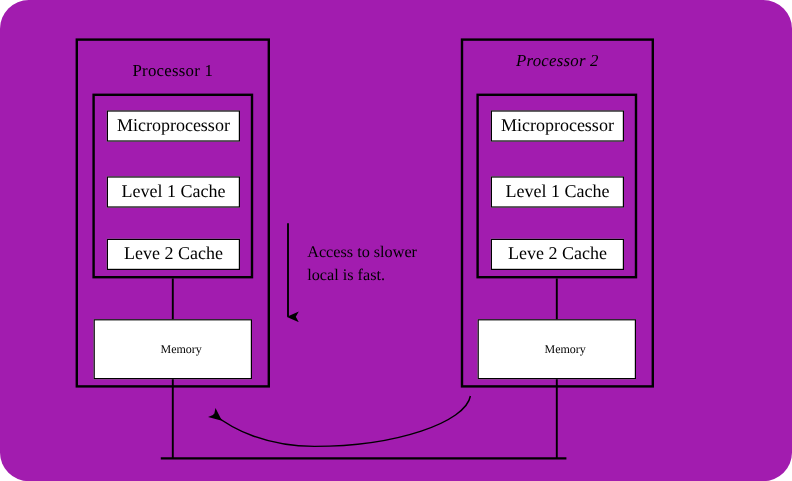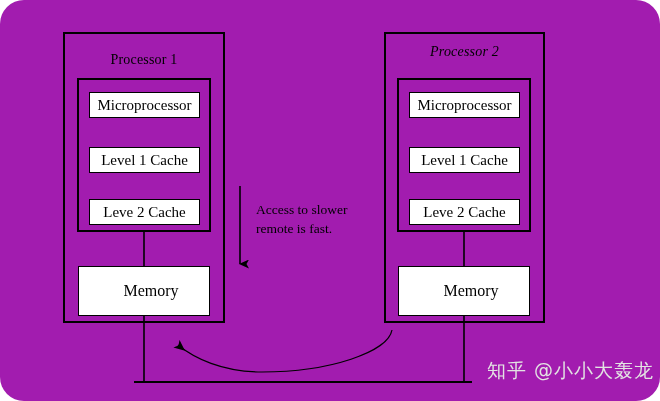--- a/index.html
+++ b/index.html
@@ -56,21 +56,21 @@
     background: #fff;
     white-space: nowrap;
   }
   .mem-box {
     position: absolute;
     border: 1.5px solid #000;
     box-sizing: border-box;
     display: flex;
     align-items: center;
     justify-content: center;
-    font-size: 16px;
+    font-size: 10px;
     background: #fff;
     padding-left: 14px;
   }
   .caption {
     position: absolute;
     font-size: 13.5px;
     line-height: 19px;
     white-space: nowrap;
   }
   .watermark {
@@ -136,19 +136,18 @@
 
     <line x1="134" y1="382" x2="472" y2="382" stroke="#000" stroke-width="1.8"></line>
 
     <line x1="240" y1="186" x2="240" y2="264" stroke="#000" stroke-width="1.6" marker-end="url(#arrowhead-down)"></line>
 
     <path d="M392,330 C388,352 330,372 262,372 C222,372 194,358 178,345" fill="none" stroke="#000" stroke-width="1.2" marker-end="url(#arrowhead-curve)"></path>
   </svg>
 
   <div class="caption" style="left:256px; top:200px;">
     <div>Access to slower</div>
-    <div>remote is fast.</div>
+    <div>local is fast.</div>
   </div>
 
 
-  <div class="watermark" style="left:487px; top:358px;">知乎 @小小大轰龙</div>
 
 </div>
 
 </body></html>

